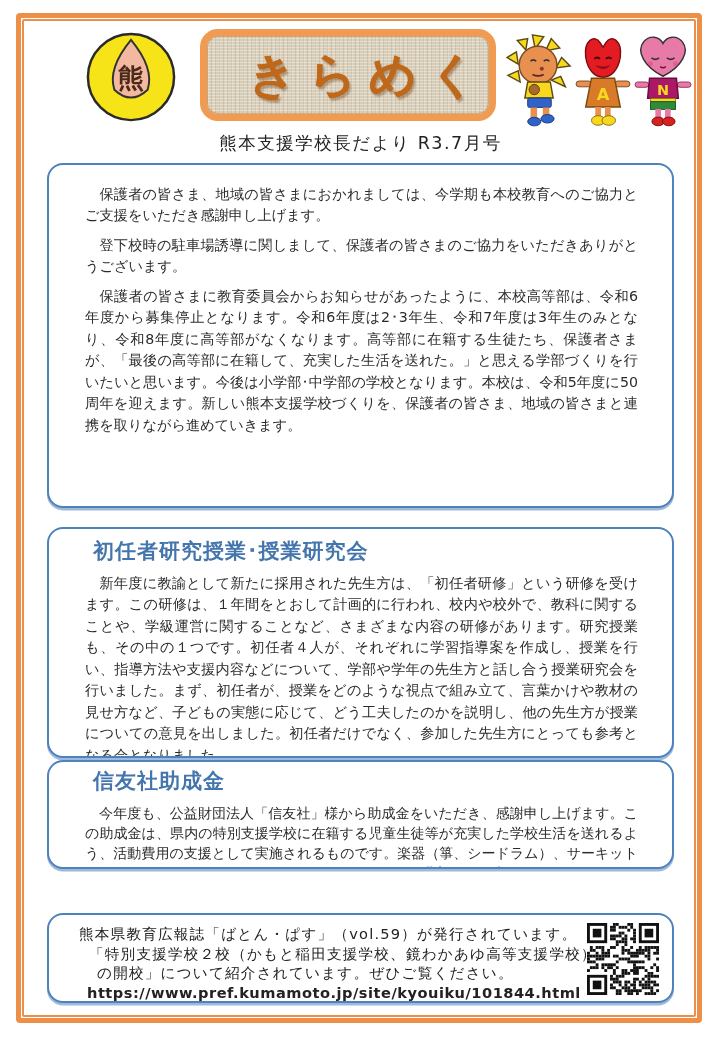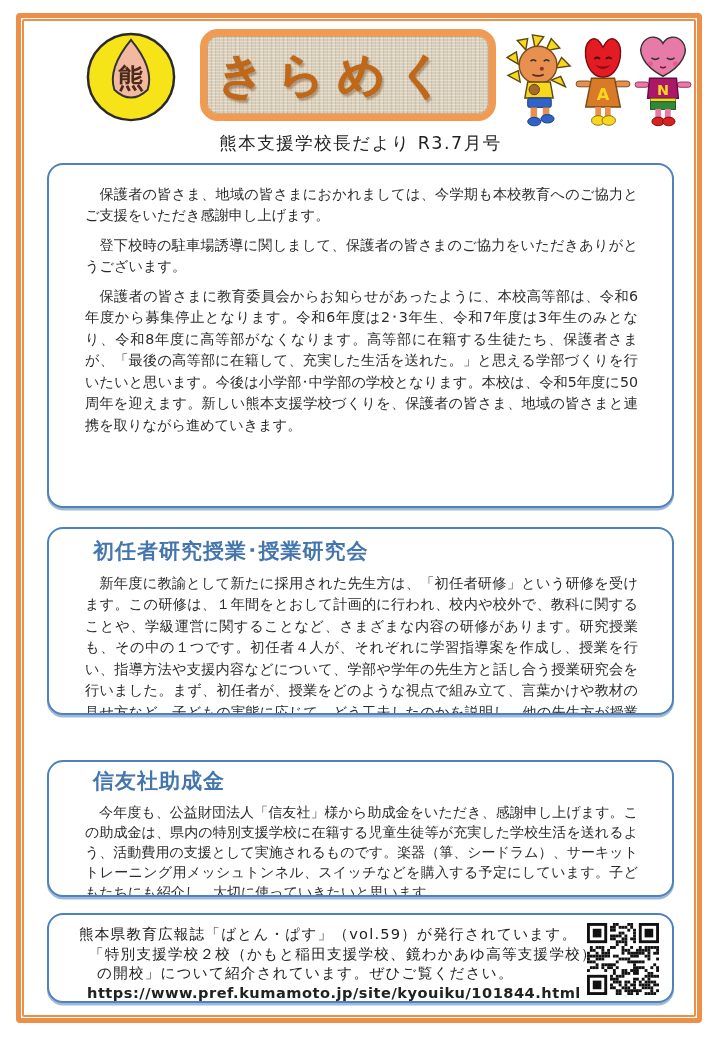--- a/index.html
+++ b/index.html
@@ -20,43 +20,43 @@
   .logo{position:absolute;left:76px;top:31px;width:110px;height:94px;}
   .title-box{
     position:absolute;left:200px;top:29px;width:296px;height:92px;
     box-sizing:border-box;border:7px solid #f09a52;border-radius:18px;
     background-color:#d8cdb8;
     background-image:
       repeating-linear-gradient(0deg, rgba(255,255,255,.30) 0 1px, transparent 1px 3px),
       repeating-linear-gradient(90deg, rgba(120,100,70,.16) 0 1px, transparent 1px 4px),
       repeating-linear-gradient(90deg, rgba(255,255,255,.14) 0 2px, transparent 2px 6px);
     box-shadow:inset 0 0 0 1px rgba(190,120,50,.45);
-    display:flex;align-items:center;justify-content:flex-start;
+    display:flex;align-items:center;justify-content:flex-end;
   }
   .title-text{
     font-size:47px;font-weight:bold;letter-spacing:12px;padding-left:10px;
     color:#c06818;
     text-shadow:2px 3px 2px rgba(110,55,8,.38), 0 0 1px #a55a12;
   }
   .mascots{position:absolute;left:506px;top:26px;width:188px;height:106px;
     display:flex;align-items:flex-end;gap:2px;}
   .subtitle{
     position:absolute;left:0;top:131px;width:721px;text-align:center;
     font-size:17.5px;letter-spacing:1.5px;color:#222;
   }
   
   .box{
     position:absolute;left:47px;width:627px;box-sizing:border-box;
     border:2.5px solid #4f81bd;border-radius:16px;background:#fff;
     box-shadow:0 2.5px 0 rgba(79,129,189,.55);
     overflow:hidden;
   }
   .box1{top:163px;height:345px;padding:11px 26px 0 28px;}
-  .box2{top:527px;height:188px;padding:8px 26px 0 28px;}
-  .box3{top:760px;height:137px;padding:5px 26px 0 28px;font-family:Liberation Serif, serif;}
+  .box2{top:527px;height:231px;padding:8px 26px 0 28px;}
+  .box3{top:760px;height:109px;padding:5px 26px 0 28px;}
   .box4{top:913px;height:90px;padding:9px 100px 0 26px;}
   .box p{margin:8px;font-size:14.2px;line-height:21.45px;text-align:justify;color:#2b2b2b;}
   .box3 p{font-size:14px;line-height:20px;}
   h2.box-heading{
     margin:0 0 3px 16px;font-size:21px;font-weight:bold;color:#4476ad;
     letter-spacing:1px;
   }
   
   .f-line{font-size:14.6px;line-height:19.5px;letter-spacing:1.2px;color:#222;white-space:nowrap;}
   .f-line.l0{padding-left:4px;}

